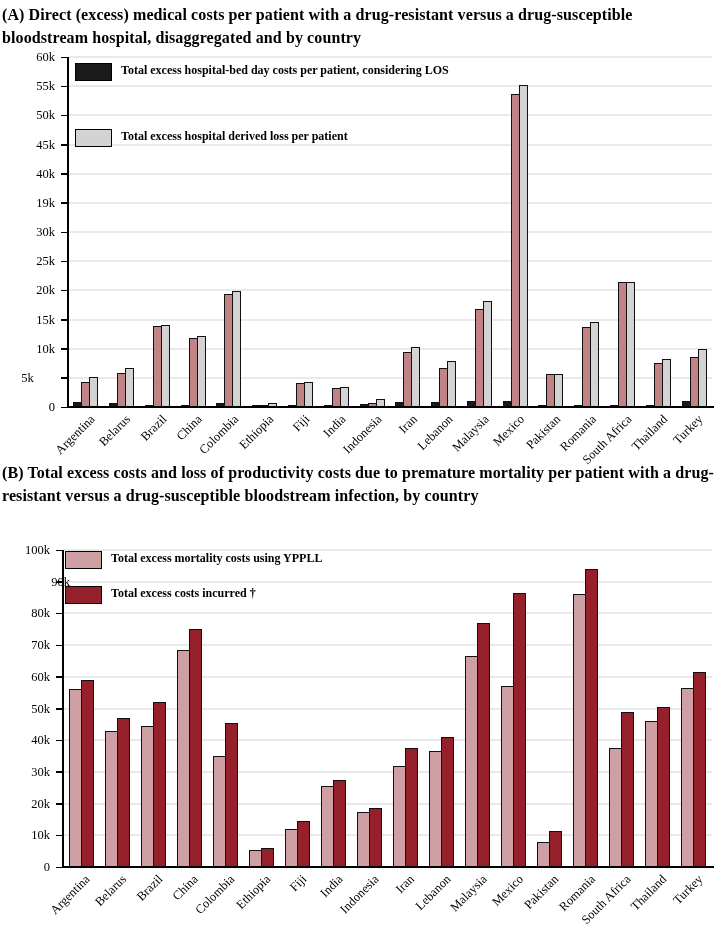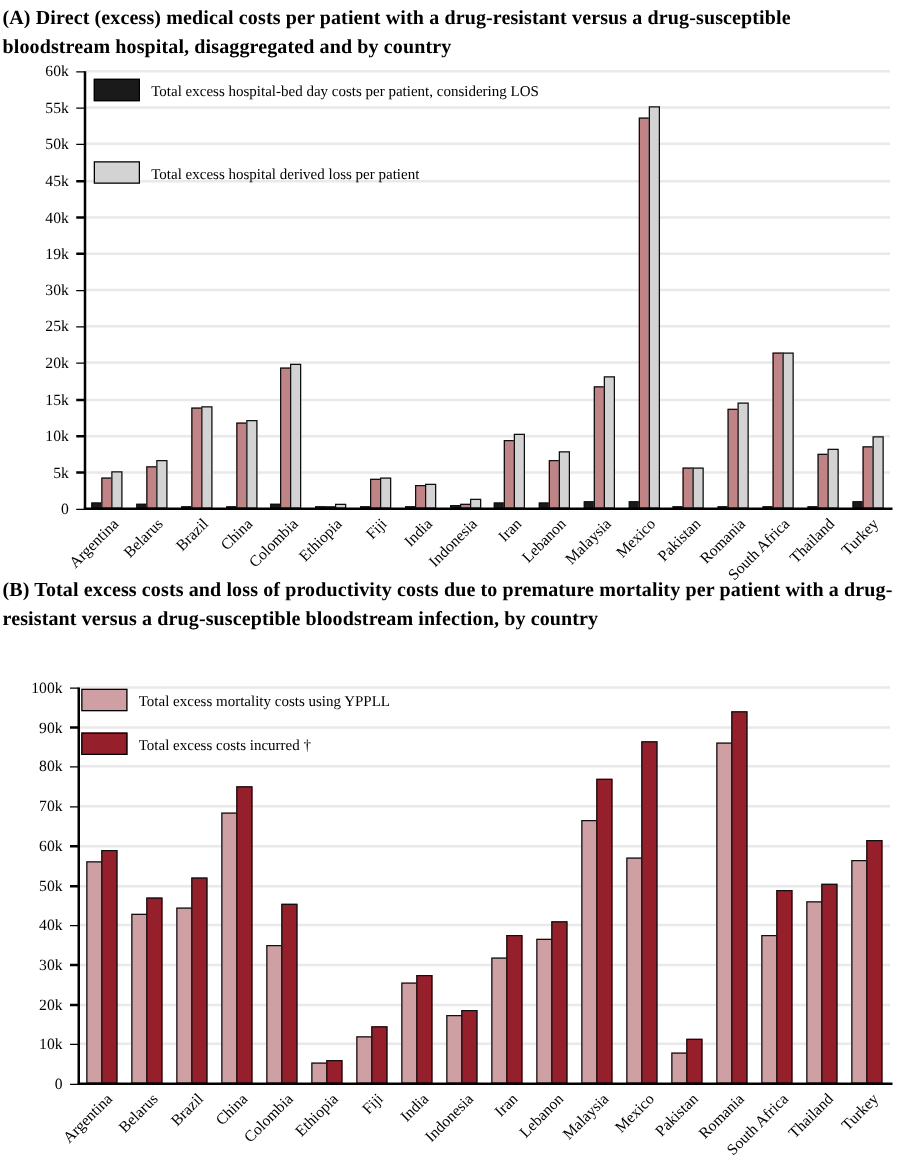--- a/index.html
+++ b/index.html
@@ -13,35 +13,35 @@
   .grid{position:absolute;height:2px;background:#e9e9e9;}
   .yaxis{position:absolute;width:2px;background:#000;top:0;}
   .xaxis{position:absolute;height:2px;background:#000;}
   .ytick{position:absolute;width:7px;height:1.5px;background:#000;}
   .ylab{position:absolute;text-align:right;font-size:12.5px;line-height:16px;}
   .group{position:absolute;top:0;display:flex;align-items:flex-end;justify-content:center;}
   .bar{box-sizing:border-box;border:1px solid #101010;}
   .bar + .bar{margin-left:-1px;}
   .xlab{position:absolute;width:0;}
   .xlab span{position:absolute;right:0;top:0;transform:rotate(-45deg);transform-origin:100% 0;white-space:nowrap;font-size:12.5px;}
-  .legend-item{position:absolute;display:flex;align-items:flex-end;}
+  .legend-item{position:absolute;display:flex;align-items:flex-start;font-weight:bold;}
   .swatch{width:37px;height:18px;border:1px solid #000;box-sizing:border-box;flex:0 0 auto;}
   .legend-text{margin-left:9px;font-size:12px;white-space:nowrap;}
 </style>
 </head>
 <body>
 
 <div class="figure">
   <div class="panel-title" id="titleA">(A) Direct (excess) medical costs per patient with a drug-resistant versus a drug-susceptible bloodstream hospital, disaggregated and by country</div>
   <div class="chart" id="chartA">
       <div class="ytick" style="left: 61px; top: 349.5px;"></div>
       <div class="ylab" style="left: 0px; width: 55px; top: 342px;">0</div>
       <div class="grid" style="left: 68px; width: 644px; top: 319.833px;"></div>
       <div class="ytick" style="left: 61px; top: 320.333px;"></div>
-      <div class="ylab" style="left: 0px; width: 55px; top: 312.833px;">5k</div>
+      <div class="ylab" style="left: 0px; width: 55px; top: 312.833px; text-align: center;">5k</div>
       <div class="grid" style="left: 68px; width: 644px; top: 290.667px;"></div>
       <div class="ytick" style="left: 61px; top: 291.167px;"></div>
       <div class="ylab" style="left: 0px; width: 55px; top: 283.667px;">10k</div>
       <div class="grid" style="left: 68px; width: 644px; top: 261.5px;"></div>
       <div class="ytick" style="left: 61px; top: 262px;"></div>
       <div class="ylab" style="left: 0px; width: 55px; top: 254.5px;">15k</div>
       <div class="grid" style="left: 68px; width: 644px; top: 232.333px;"></div>
       <div class="ytick" style="left: 61px; top: 232.833px;"></div>
       <div class="ylab" style="left: 0px; width: 55px; top: 225.333px;">20k</div>
       <div class="grid" style="left: 68px; width: 644px; top: 203.167px;"></div>
@@ -246,21 +246,21 @@
       <div class="ytick" style="left: 56px; top: 126.3px;"></div>
       <div class="ylab" style="left: 0px; width: 50px; top: 118.8px;">60k</div>
       <div class="grid" style="left: 63px; width: 649px; top: 94.1px;"></div>
       <div class="ytick" style="left: 56px; top: 94.6px;"></div>
       <div class="ylab" style="left: 0px; width: 50px; top: 87.1px;">70k</div>
       <div class="grid" style="left: 63px; width: 649px; top: 62.4px;"></div>
       <div class="ytick" style="left: 56px; top: 62.9px;"></div>
       <div class="ylab" style="left: 0px; width: 50px; top: 55.4px;">80k</div>
       <div class="grid" style="left: 63px; width: 649px; top: 30.7px;"></div>
       <div class="ytick" style="left: 56px; top: 31.2px;"></div>
-      <div class="ylab" style="left: 0px; width: 50px; top: 23.7px;">90k</div>
+      <div class="ylab" style="left: 0px; width: 50px; top: 23.7px; padding-left: 20px;">90k</div>
       <div class="grid" style="left: 63px; width: 649px; top: -1px;"></div>
       <div class="ytick" style="left: 56px; top: -0.5px;"></div>
       <div class="ylab" style="left: 0px; width: 50px; top: -8px;">100k</div>
       <div class="group" style="left: 63px; width: 36.0556px; height: 317px;">
         <div class="bar" style="width: 13px; height: 178px; background: rgb(207, 160, 163);"></div>
         <div class="bar" style="width: 13px; height: 187px; background: rgb(150, 31, 44);"></div>
       </div>
       <div class="xlab" style="left: 83.0278px; top: 322px;">
         <span>Argentina</span>
       </div>

